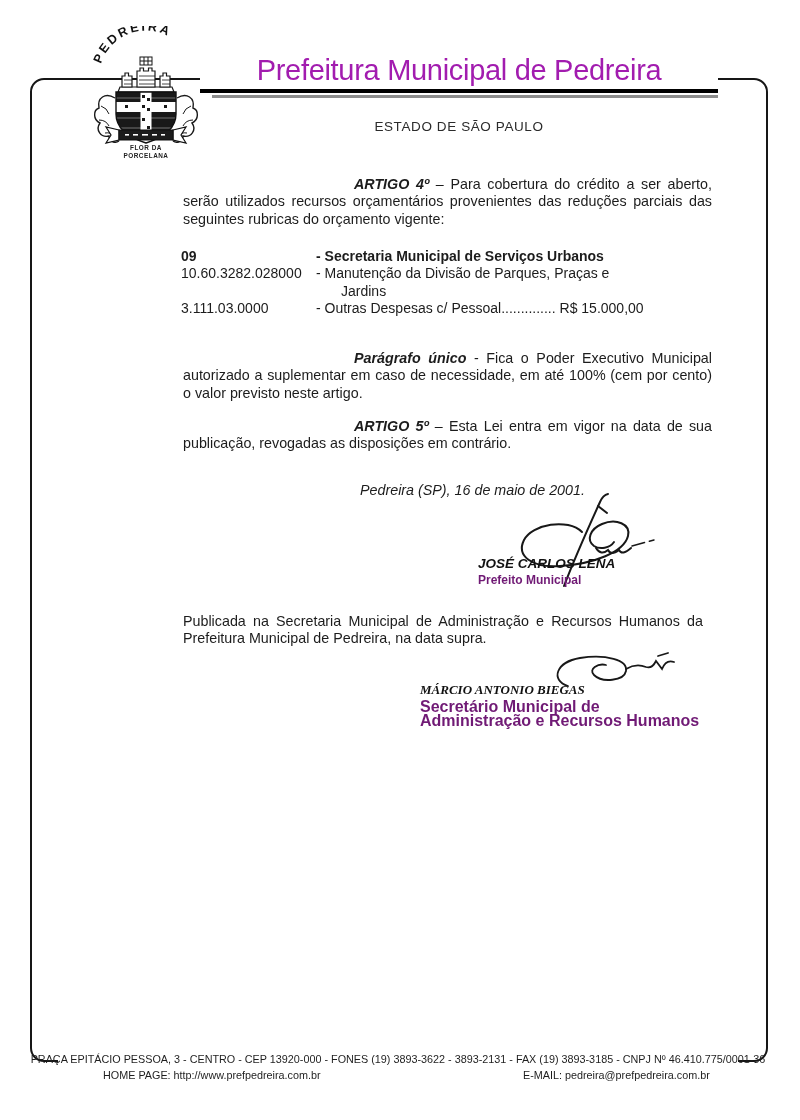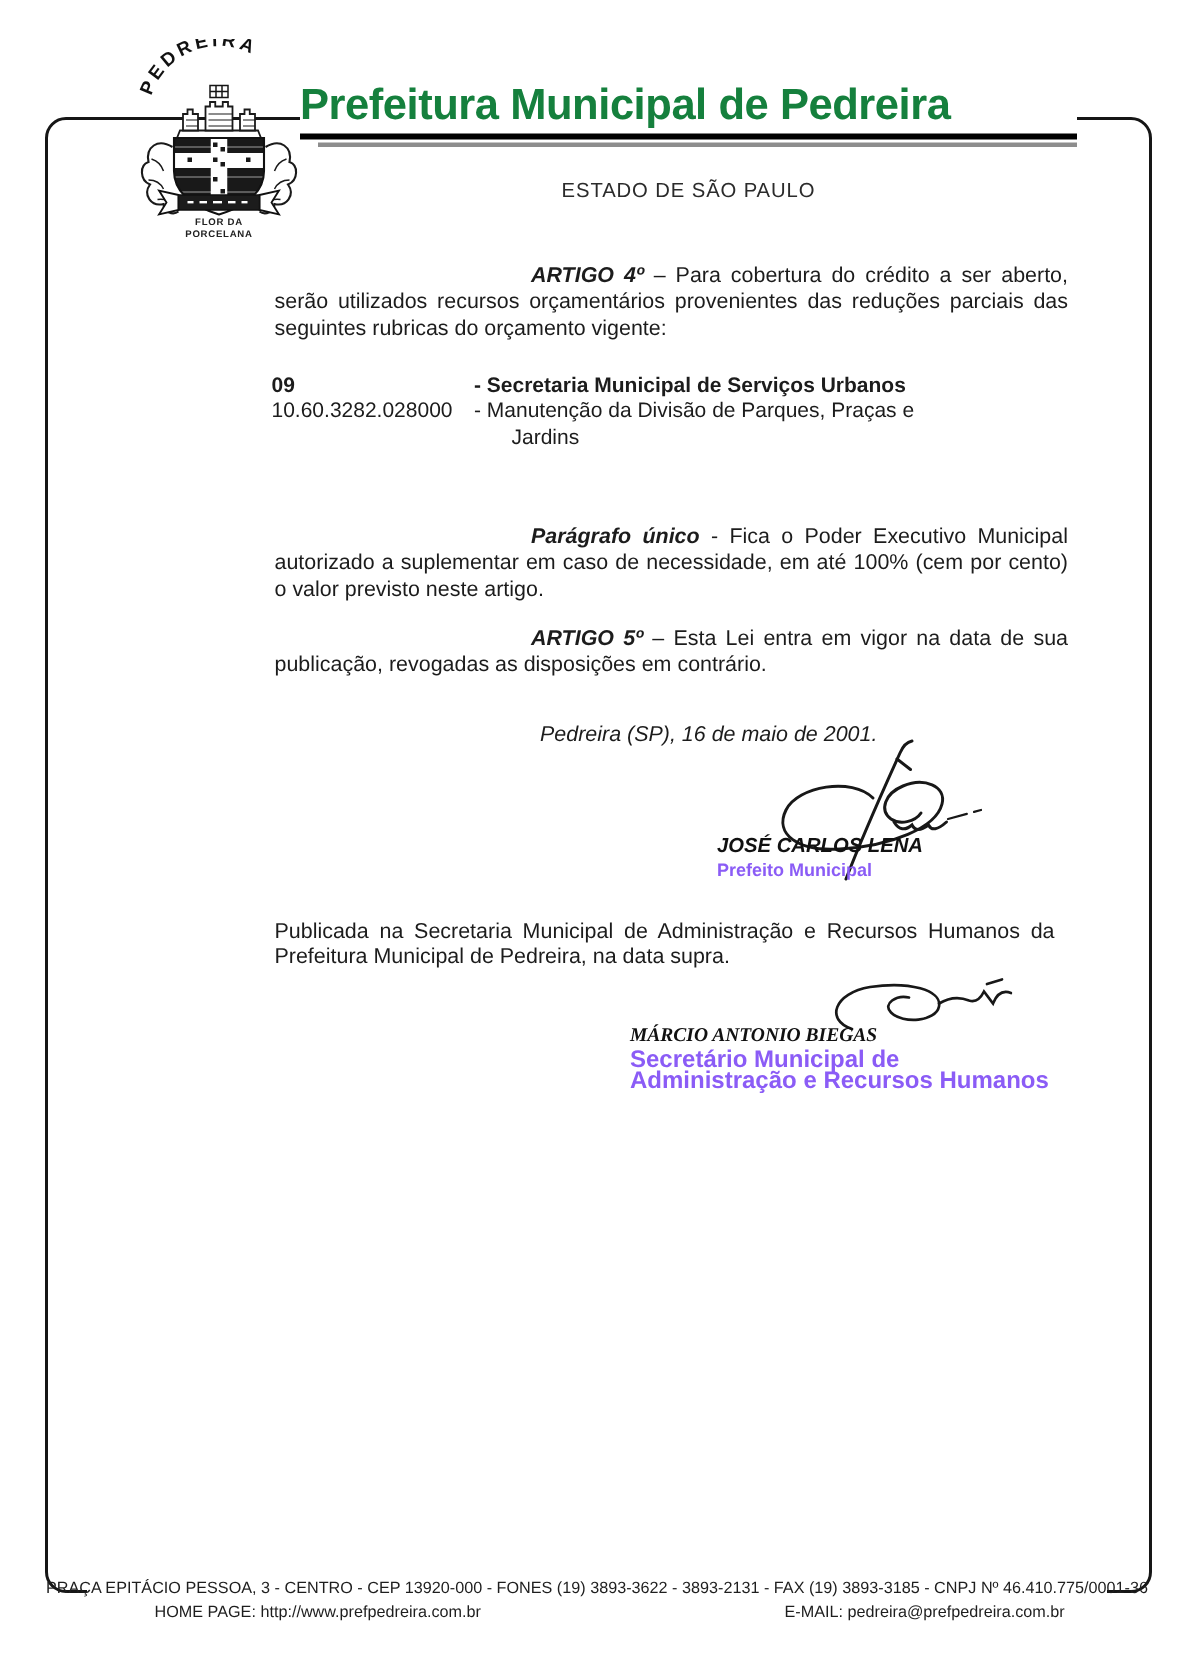--- a/index.html
+++ b/index.html
@@ -2,43 +2,43 @@
 <html><head>
 <meta charset="utf-8">
 <style>
   html,body{margin:0;padding:0;background:#fff;}
   .page{position:relative;width:800px;height:1120px;background:#fff;overflow:hidden;
         font-family:"Liberation Sans", sans-serif;color:#1c1c1c;}
   .frame{position:absolute;left:30px;top:78px;width:734px;height:980px;
          border:2px solid #161616;border-radius:14px;}
   
   .masthead{position:absolute;left:200px;top:54px;width:518px;background:#fff;padding-bottom:4px;}
-  .title{margin:0;font-size:29px;font-weight:bold;letter-spacing:-0.3px;color:#15803d;
-         white-space:nowrap;}
+  .title{margin:0;font-size:29px;font-weight:normal;letter-spacing:-0.3px;color:#a21caf;
+         white-space:nowrap;text-align:center;}
   .rule-black{height:4px;background:#000;margin-top:2px;}
   .rule-gray{height:3px;background:#8d8d8d;margin-top:2px;margin-left:12px;}
   .subtitle{margin-top:21px;text-align:center;font-size:13.5px;letter-spacing:0.6px;color:#2b2b2b;}
   .crest{position:absolute;left:85px;top:26px;}
   
   .para{position:absolute;left:183px;width:529px;font-size:14.3px;line-height:17.4px;
         text-align:justify;margin:0;}
   .indented{text-indent:171px;}
   .lbl{font-weight:bold;font-style:italic;}
   .rubrics{position:absolute;left:181px;top:248px;width:529px;font-size:14px;line-height:17.4px;}
   .rubric-row{display:grid;grid-template-columns:135px 1fr;}
   .rubric-row.bold-row{font-weight:bold;}
   .rubric-desc{padding-left:25px;text-indent:-25px;}
   .rubric-desc.wrap3{max-width:305px;}
   .dateline{position:absolute;left:360px;top:482px;font-size:14.3px;margin:0;font-style:italic;}
   .sig-scribble{position:absolute;}
   .sigblock{position:absolute;text-align:left;}
   .sig1-block{left:478px;top:556px;width:195px;}
   .sig2-block{left:420px;top:682px;width:320px;}
   .sig-name{font-size:13.5px;font-weight:bold;font-style:italic;color:#111;}
-  .sig-role{font-size:12px;font-weight:bold;margin-top:2px;color:#8b5cf6;}
+  .sig-role{font-size:12px;font-weight:bold;margin-top:2px;color:#701a75;}
   .sig2-block .sig-name{font-size:13px;font-family:Liberation Serif, serif;}
   .sig2-block .sig-role{font-size:16px;line-height:13.5px;margin-top:2px;}
   .publication{position:absolute;left:183px;top:613px;width:520px;font-size:14.3px;
                line-height:17.4px;text-align:justify;margin:0;}
   
   .footer-bg{position:absolute;left:58px;top:1046px;width:680px;height:28px;background:#fff;}
   .footer-line1{position:absolute;left:30px;top:1053px;width:736px;text-align:center;
                 font-size:10.8px;color:#1e1e1e;white-space:nowrap;}
   .footer-line2a{position:absolute;left:103px;top:1069px;font-size:10.8px;color:#1e1e1e;}
   .footer-line2b{position:absolute;left:523px;top:1069px;font-size:10.8px;color:#1e1e1e;}
@@ -135,20 +135,24 @@
 
   <div class="rubrics">
     <div class="rubric-row bold-row">
       <span class="rubric-code">09</span>
       <span class="rubric-desc">- Secretaria Municipal de Serviços Urbanos</span>
     </div>
     <div class="rubric-row">
       <span class="rubric-code">10.60.3282.028000</span>
       <span class="rubric-desc wrap3">- Manutenção da Divisão de Parques, Praças e Jardins</span>
     </div>
+    <div class="rubric-row">
+      <span class="rubric-code">3.111.03.0000</span>
+      <span class="rubric-desc">- Outras Despesas c/ Pessoal.............. R$ 15.000,00</span>
+    </div>
   </div>
 
   <p class="para indented" style="top:350px;">
     <span class="lbl">Parágrafo único</span><span> - Fica o Poder Executivo Municipal autorizado a suplementar em caso de necessidade, em até 100% (cem por cento) o valor previsto neste artigo.</span>
   </p>
 
   <p class="para indented" style="top:418px;">
     <span class="lbl">ARTIGO 5º</span><span> – Esta Lei entra em vigor na data de sua publicação, revogadas as disposições em contrário.</span>
   </p>
 

